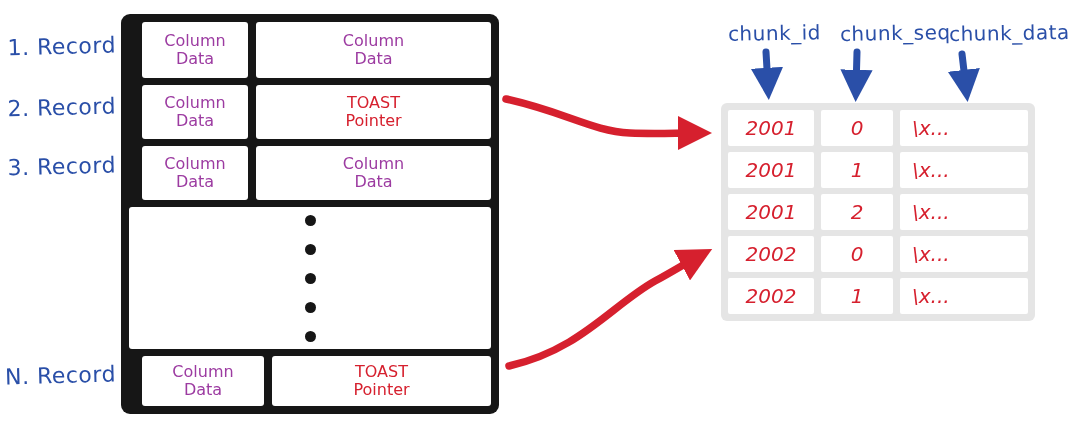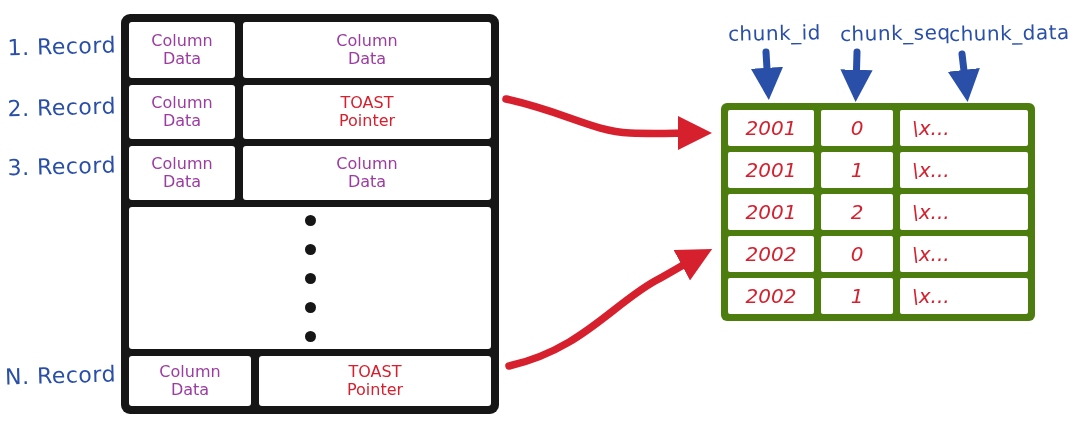--- a/index.html
+++ b/index.html
@@ -12,21 +12,21 @@
     position:absolute;left:0;width:116px;text-align:right;
     color:#2a4fa8;font-size:22px;font-weight:500;
     transform:rotate(-1.5deg);letter-spacing:.5px;white-space:nowrap;
   }
   
   .heap-table{
     position:absolute;left:121px;top:14px;width:378px;height:400px;
     background:#161616;border-radius:9px;padding:8px;box-sizing:border-box;
     display:flex;flex-direction:column;gap:7px;
   }
-  .heap-row{display:flex;gap:8px;flex:0 0 auto;}
+  .heap-row{display:flex;gap:8px;flex:0 0 auto;margin-left:13px;}
   .h-r1{height:56px}.h-r2{height:54px}.h-r3{height:54px}.h-rn{height:50px}
   .heap-cell{
     background:#ffffff;border-radius:3px;display:flex;align-items:center;justify-content:center;
     text-align:center;font-size:16px;line-height:1.12;white-space:pre-line;
   }
   .heap-cell.small{flex:0 0 106px;}
   .h-rn .heap-cell.small{flex:0 0 122px;}
   .heap-cell.wide{flex:1;}
   .purple-text{color:#9c3ba1;}
   .red-text{color:#d6202e;text-align:center;}
@@ -36,21 +36,21 @@
   }
   .dot{width:11px;height:11px;border-radius:50%;background:#161616;}
   
   .toast-col-header{
     position:absolute;top:21px;color:#2a4fa8;font-size:20px;letter-spacing:.5px;
     transform:rotate(-1deg);white-space:nowrap;
   }
   
   .toast-table{
     position:absolute;left:721px;top:103px;width:314px;height:218px;
-    background:#4d7c0f;border-radius:6px;padding:7px;box-sizing:border-box;
+    background:#e5e5e5;border-radius:6px;padding:7px;box-sizing:border-box;
     display:flex;flex-direction:column;gap:6px;
   }
   .toast-row{display:flex;gap:7px;flex:1;}
   .toast-cell{
     background:#ffffff;border-radius:2px;display:flex;align-items:center;
     color:#d6202e;font-size:20px;font-style:italic;justify-content:center;
   }
   .toast-cell.c-id{flex:0 0 86px;}
   .toast-cell.c-seq{flex:0 0 72px;}
   .toast-cell.c-data{flex:1;justify-content:flex-start;padding-left:12px;box-sizing:border-box;}

